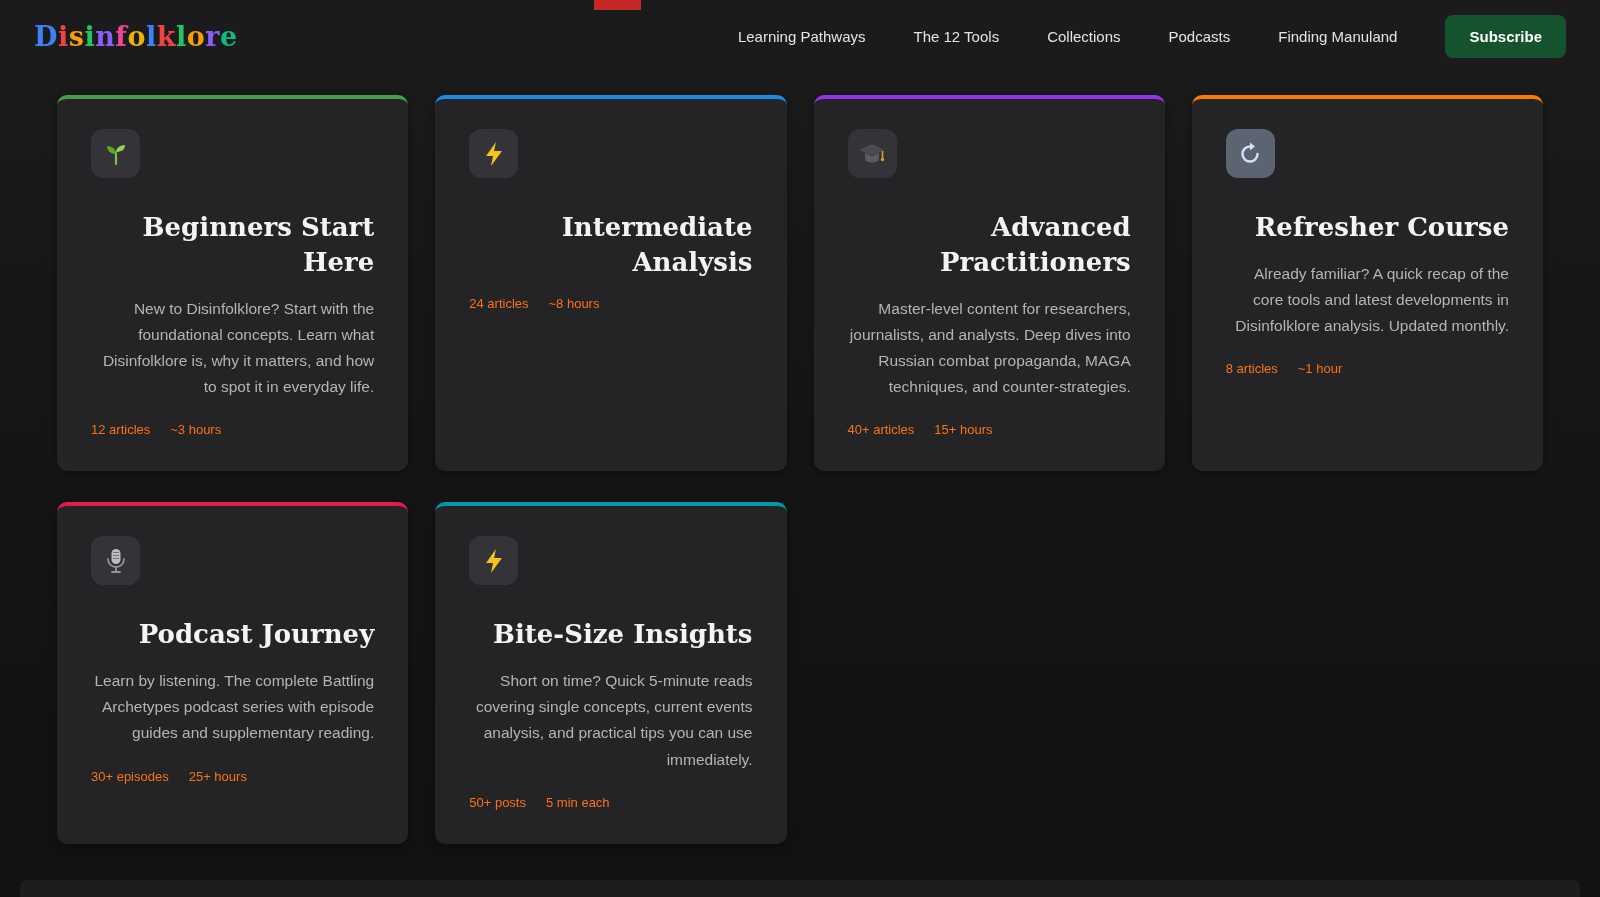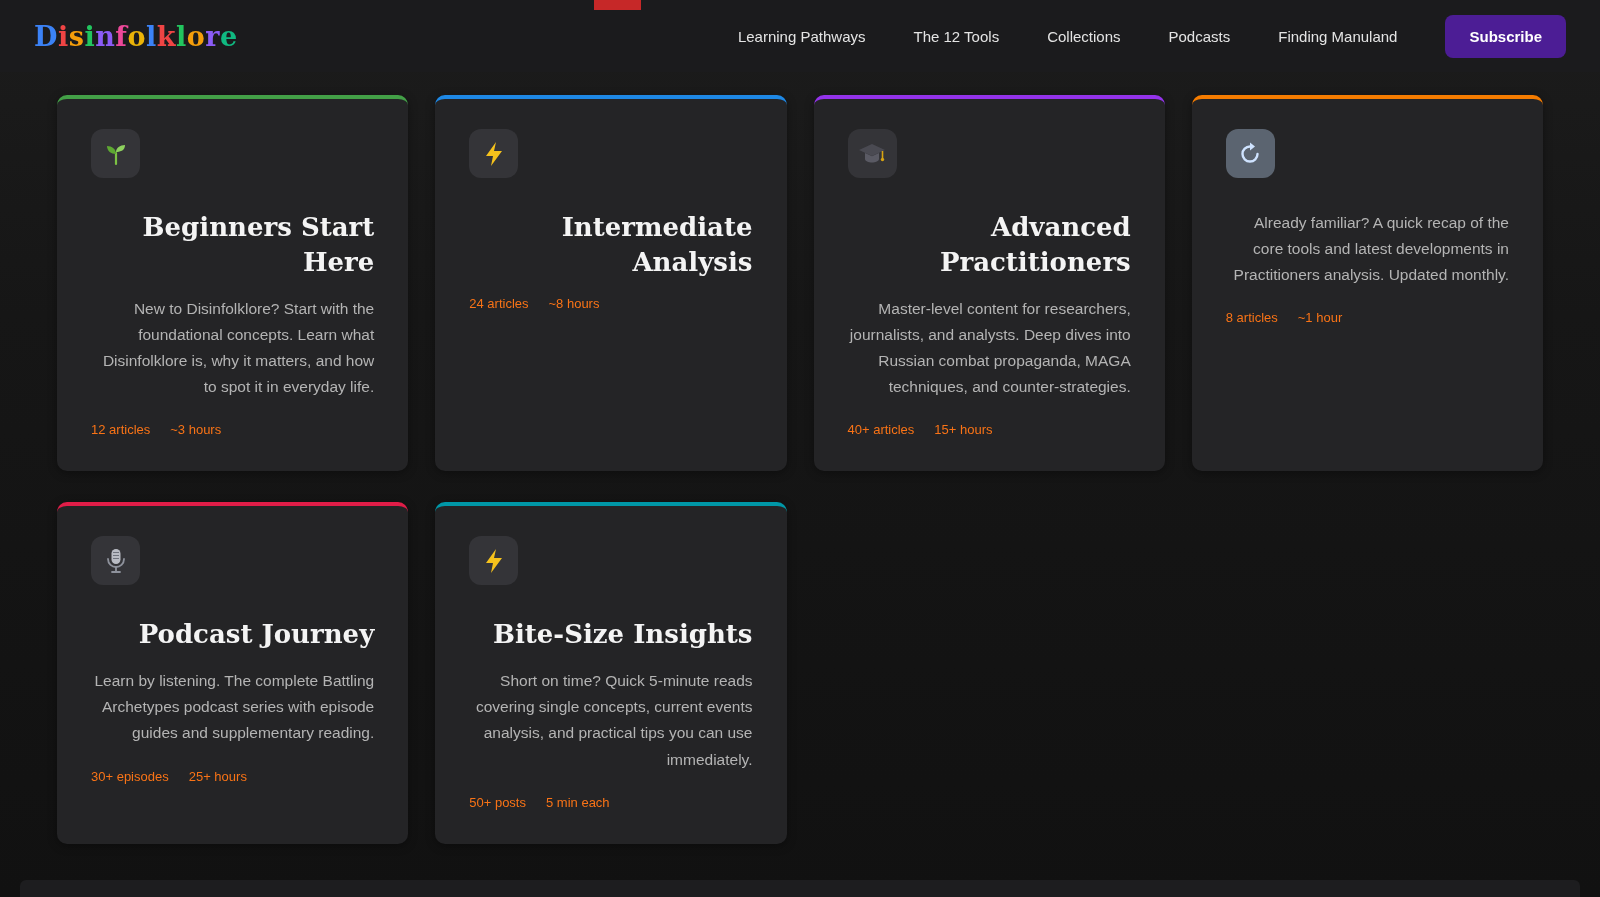--- a/index.html
+++ b/index.html
@@ -130,21 +130,21 @@
 <div class="top-red-strip"></div>
 
 <header class="site-header">
   <div class="logo"><span style="color: rgb(59, 130, 246);">D</span><span style="color: rgb(239, 68, 68);">i</span><span style="color: rgb(245, 158, 11);">s</span><span style="color: rgb(34, 197, 94);">i</span><span style="color: rgb(139, 92, 246);">n</span><span style="color: rgb(236, 72, 153);">f</span><span style="color: rgb(234, 179, 8);">o</span><span style="color: rgb(59, 130, 246);">l</span><span style="color: rgb(239, 68, 68);">k</span><span style="color: rgb(34, 197, 94);">l</span><span style="color: rgb(245, 158, 11);">o</span><span style="color: rgb(139, 92, 246);">r</span><span style="color: rgb(16, 185, 129);">e</span></div>
   <div class="header-right">
     <span class="nav-item">Learning Pathways</span>
     <span class="nav-item">The 12 Tools</span>
     <span class="nav-item">Collections</span>
     <span class="nav-item">Podcasts</span>
     <span class="nav-item">Finding Manuland</span>
-    <button class="subscribe-btn" style="background: #4c1d95;">Subscribe</button>
+    <button class="subscribe-btn" style="background: #14532d;">Subscribe</button>
   </div>
 </header>
 
 <main class="pathway-grid">
 
   <div class="pathway-card" style="--accent: #43a047;">
     <div class="icon-tile">
       <span>
         <svg width="26" height="26" viewBox="0 0 26 26">
           <path d="M13 23 L13 12" stroke="#7cc244" stroke-width="2.2" fill="none" stroke-linecap="round"></path>
@@ -197,21 +197,22 @@
 
   <div class="pathway-card" style="--accent: #f57c00;">
     <div class="icon-tile" style="background:#5b6470;">
       <span>
         <svg width="24" height="24" viewBox="0 0 24 24">
           <path d="M19.5 12 A7.5 7.5 0 1 1 12 4.5" stroke="#cfe3ff" stroke-width="2.4" fill="none" stroke-linecap="round"></path>
           <polygon points="12,0.5 12,8.5 17,4.5" fill="#cfe3ff"></polygon>
         </svg>
       </span>
     </div>
-    <p class="card-desc">Already familiar? A quick recap of the core tools and latest developments in Practitioners analysis. Updated monthly.</p>
+    <h2 class="card-title">Refresher Course</h2>
+    <p class="card-desc">Already familiar? A quick recap of the core tools and latest developments in Disinfolklore analysis. Updated monthly.</p>
     <div class="card-meta">
       <span>8 articles</span>
       <span>~1 hour</span>
     </div>
   </div>
 
   <div class="pathway-card" style="--accent: #e11d48;">
     <div class="icon-tile">
       <span>
         <svg width="22" height="26" viewBox="0 0 22 26">

